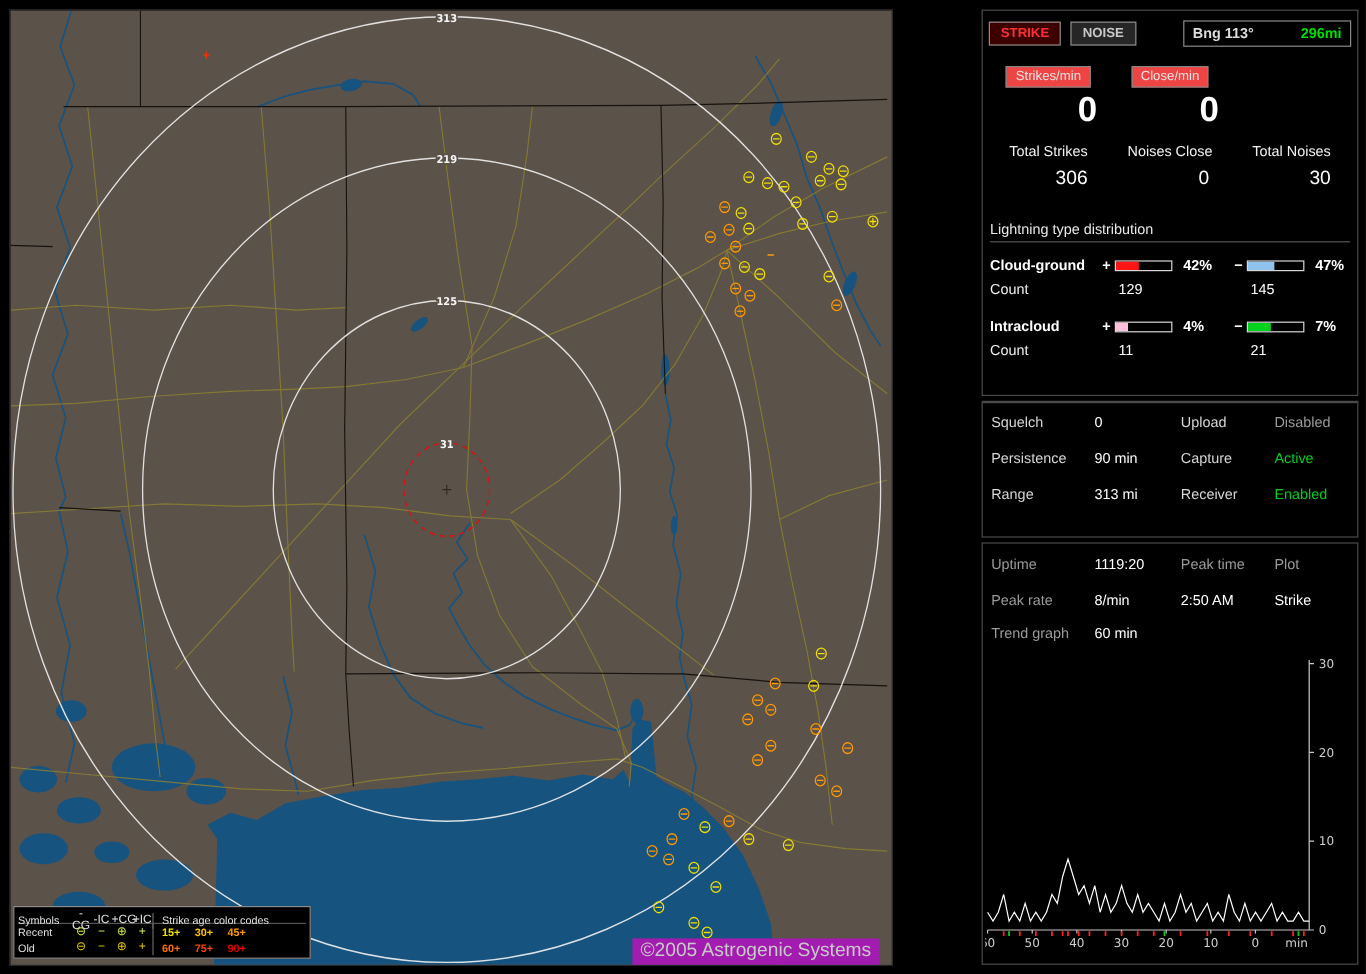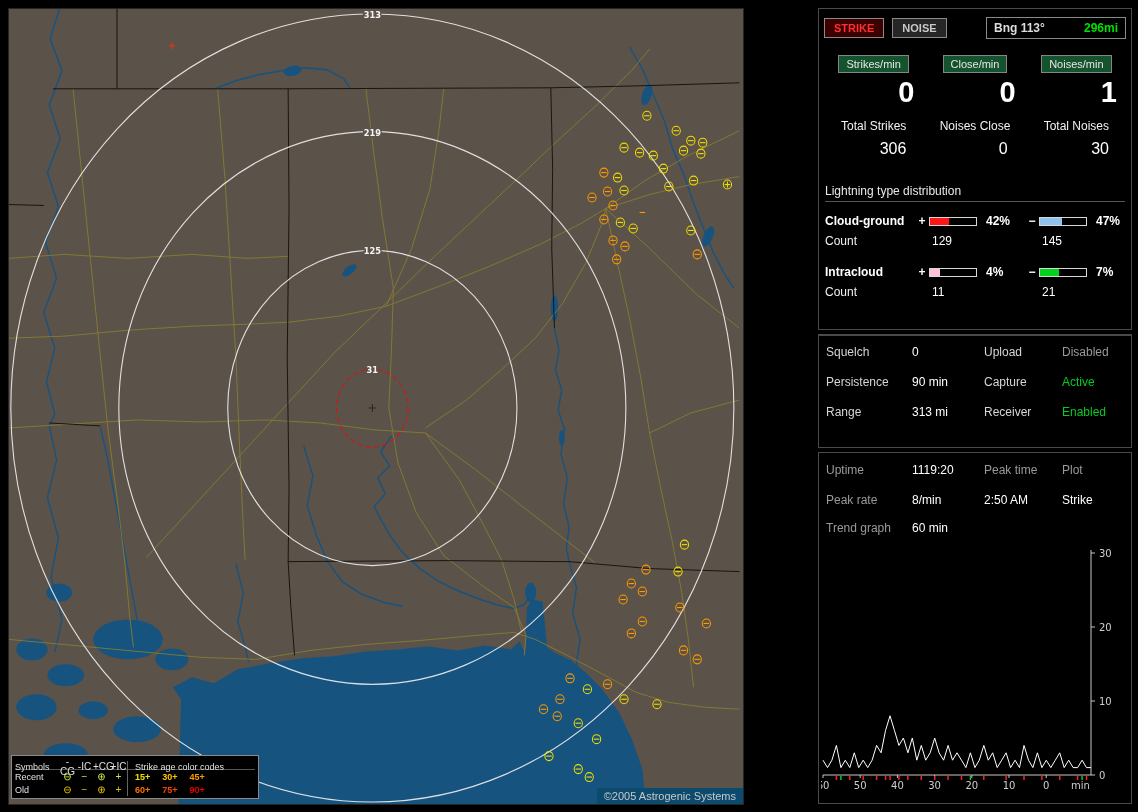--- a/index.html
+++ b/index.html
@@ -11,39 +11,39 @@
   .map svg.geo{position:absolute;left:0;top:0;width:100%;height:100%}
   .ring-label{font:bold 9px "DejaVu Sans",sans-serif;fill:#f5f5f5;text-anchor:middle;paint-order:stroke;stroke:#5b524a;stroke-width:3px}
 
   .legend{position:absolute;left:2px;bottom:5px;width:248px;background:#000;border:1px solid #8a8a8a;color:#e0e0e0;font-size:9px;padding:1px 3px 2px 3px}
   .lg-row{display:grid;grid-template-columns:44px 17px 17px 17px 17px 1fr;align-items:center;height:13px}
   .lg-head{border-bottom:1px solid #555}
   .lg-sym{text-align:center;font-size:10px;line-height:10px}
   .lg-ages{display:flex;gap:12px;padding-left:7px;border-left:1px solid #666;height:13px;align-items:center}
   .lg-ages span{font-weight:bold}
 
-  .copyright{position:absolute;right:0;bottom:0;background:#0c4a6e;color:#c8c8c8;font-size:11px;padding:2px 7px}
+  .copyright{position:absolute;right:10px;bottom:0;background:#a21caf;color:#c8c8c8;font-size:16px;padding:2px 7px}
 
   
   .panel{position:absolute;left:818px;top:8px;width:314px;height:797px;color:#ddd;font-size:12px}
   .box{position:absolute;left:0;width:314px;background:#000;border:1px solid #4a4a4a}
   .box1{top:0;height:322px}
   .box2{top:326px;height:114px}
   .box3{top:444px;height:352px}
 
   .topbar{display:flex;align-items:center;gap:8px;padding:8px 5px 0 5px}
   .btn{font:bold 11px "Liberation Sans",sans-serif;border:1px solid #8a8a8a;padding:3px 9px;cursor:pointer}
   .btn.strike{background:#3c0000;color:#ff3030}
   .btn.noise{background:#262626;color:#c8c8c8}
   .bng{margin-left:auto;display:flex;justify-content:space-between;align-items:center;border:1px solid #8a8a8a;background:#000;width:140px;padding:3px 7px;font-weight:bold}
   .bng .rng{color:#00e000}
 
   .rates{display:grid;grid-template-columns:1fr 1fr 1fr;margin-top:16px;padding:0 4px}
   .rate-cell{text-align:center}
-  .rate-label{display:inline-block;background:#14532d;border:1px solid #858585;padding:2px 7px;font-size:11px;color:#e6e6e6;cursor:pointer}
+  .rate-label{display:inline-block;background:#ef4444;border:1px solid #858585;padding:2px 7px;font-size:11px;color:#e6e6e6;cursor:pointer}
   .rate-value{font-size:29px;font-weight:bold;color:#fff;text-align:right;padding-right:10px;margin-top:3px}
 
   .totals{display:grid;grid-template-columns:1fr 1fr 1fr;margin-top:10px;padding:0 4px}
   .total-label{text-align:center;font-size:12px;color:#f2f2f2}
   .total-value{text-align:right;padding-right:18px;font-size:16px;color:#fff;margin-top:7px}
 
   .dist{margin-top:26px;padding:0 6px}
   .dist-title{font-size:12px;color:#e8e8e8}
   .dist hr{border:0;border-top:1px solid #555;margin:3px 0 10px 0}
   .dist-row{display:grid;grid-template-columns:90px 14px 52px 44px 14px 52px 38px;align-items:center;height:18px}
@@ -309,24 +309,20 @@
 
     <div class="rates">
       <div class="rate-cell">
         <span class="rate-label">Strikes/min</span>
         <div class="rate-value">0</div>
       </div>
       <div class="rate-cell">
         <span class="rate-label">Close/min</span>
         <div class="rate-value">0</div>
       </div>
-      <div class="rate-cell">
-        <span class="rate-label">Noises/min</span>
-        <div class="rate-value">1</div>
-      </div>
     </div>
 
     <div class="totals">
       <div>
         <div class="total-label">Total Strikes</div>
         <div class="total-value">306</div>
       </div>
       <div>
         <div class="total-label">Noises Close</div>
         <div class="total-value">0</div>

